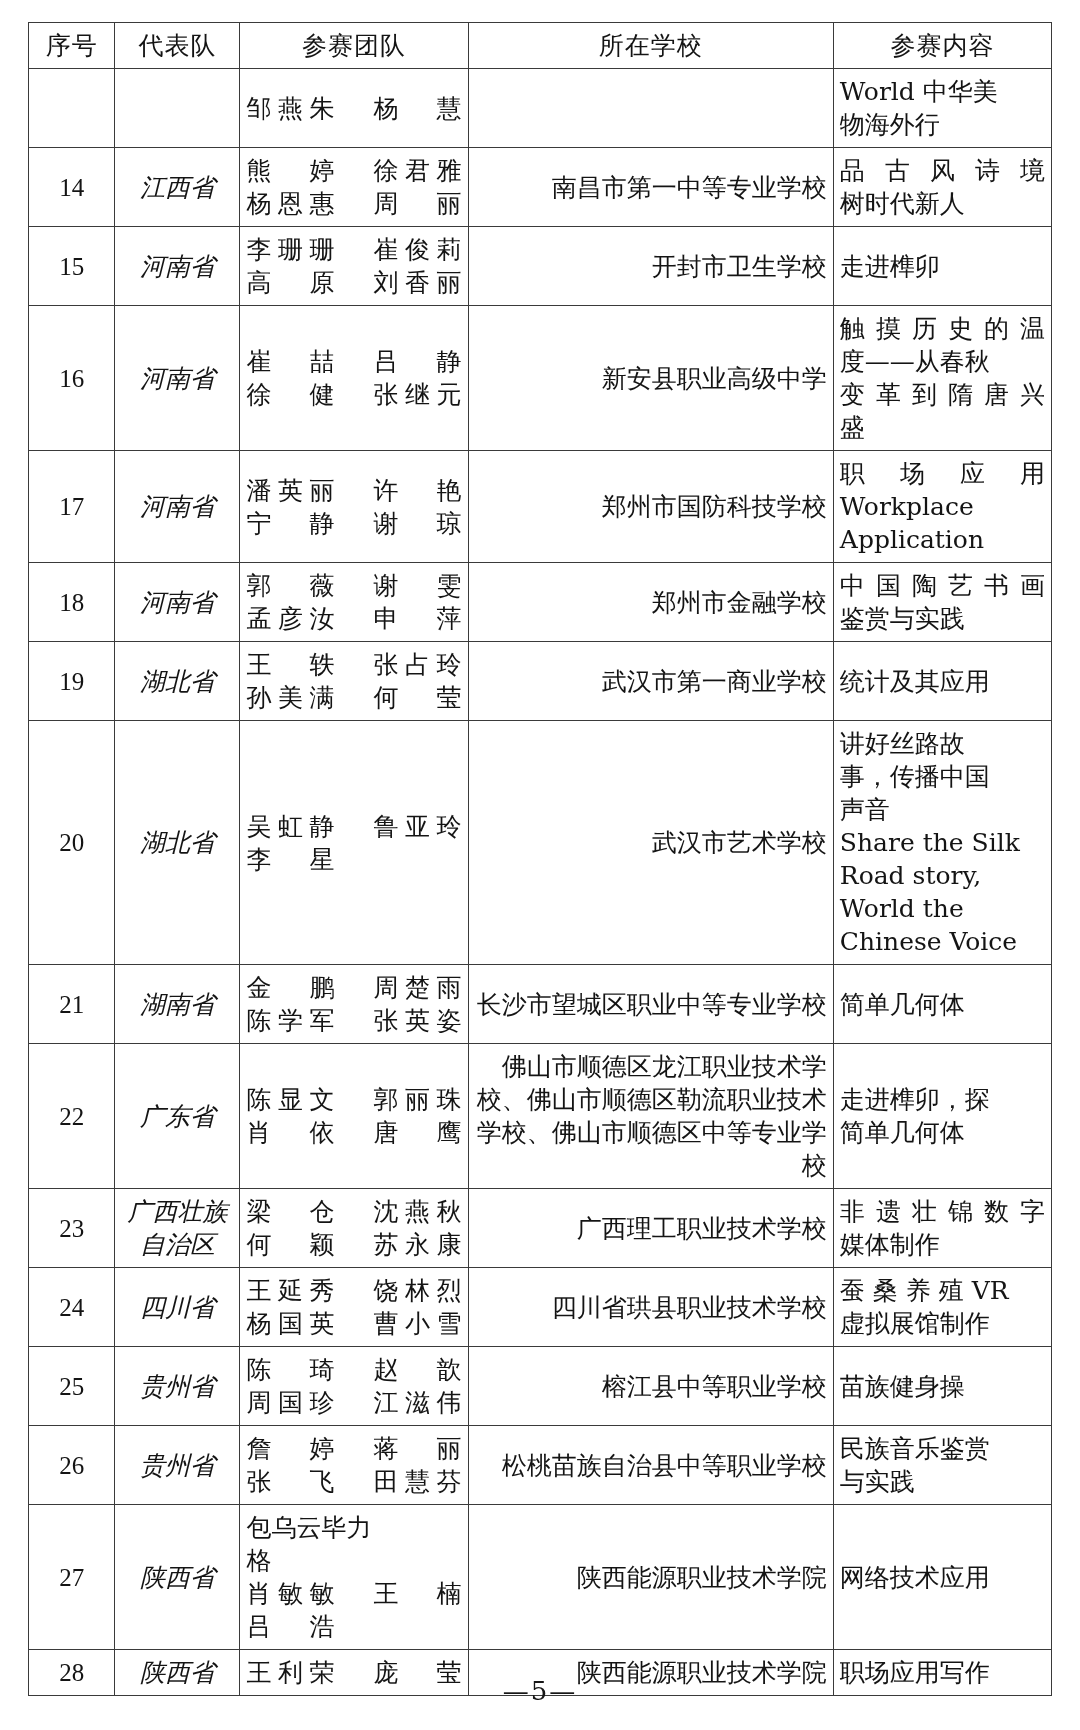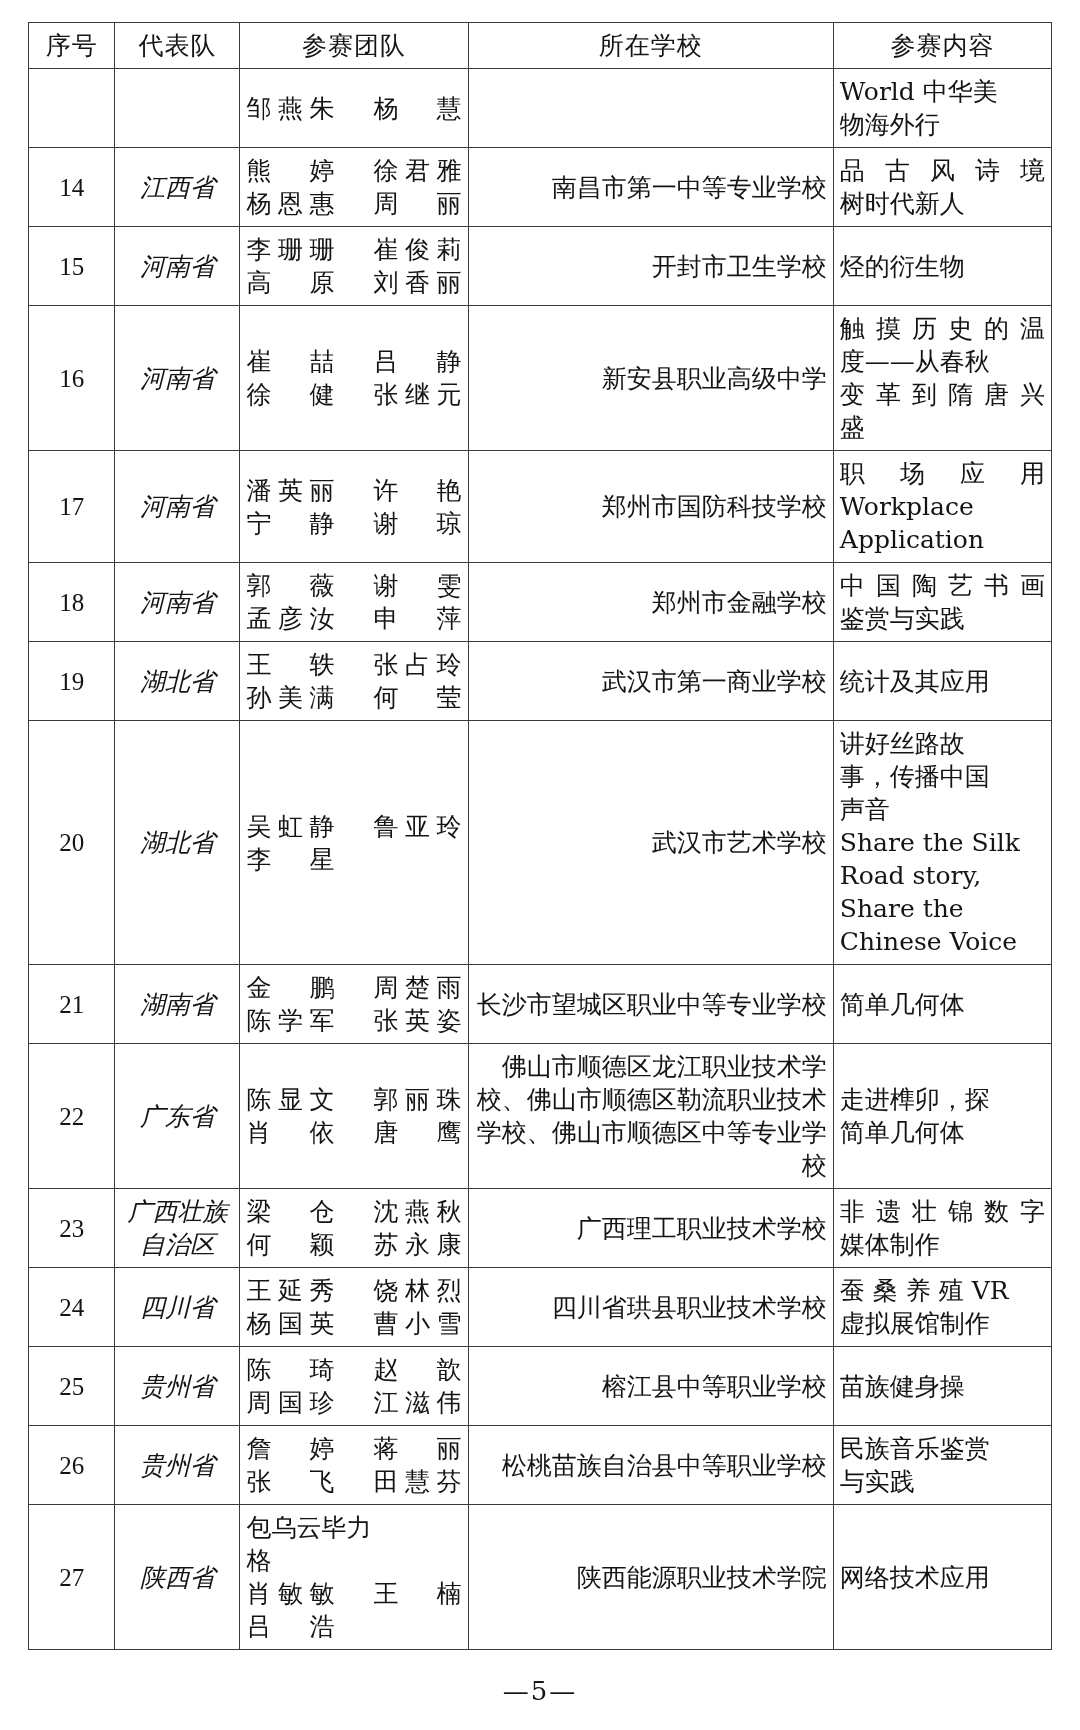--- a/index.html
+++ b/index.html
@@ -149,21 +149,21 @@
           <td class="team">江西省</td>
           <td class="members"><div class="mline"><span class="mname"><span>熊</span><span>婷</span></span><span class="mname"><span>徐</span><span>君</span><span>雅</span></span></div><div class="mline"><span class="mname"><span>杨</span><span>恩</span><span>惠</span></span><span class="mname"><span>周</span><span>丽</span></span></div></td>
           <td class="school">南昌市第一中等专业学校</td>
           <td class="topic"><div class="tline-spread"><span>品</span><span>古</span><span>风</span><span>诗</span><span>境</span></div><div class="tline">树时代新人</div></td>
         </tr>
         <tr>
           <td class="seq">15</td>
           <td class="team">河南省</td>
           <td class="members"><div class="mline"><span class="mname"><span>李</span><span>珊</span><span>珊</span></span><span class="mname"><span>崔</span><span>俊</span><span>莉</span></span></div><div class="mline"><span class="mname"><span>高</span><span>原</span></span><span class="mname"><span>刘</span><span>香</span><span>丽</span></span></div></td>
           <td class="school">开封市卫生学校</td>
-          <td class="topic"><div class="tline">烃的衍生物</div></td>
+          <td class="topic"><div class="tline">走进榫卯</div></td>
         </tr>
         <tr>
           <td class="seq">16</td>
           <td class="team">河南省</td>
           <td class="members"><div class="mline"><span class="mname"><span>崔</span><span>喆</span></span><span class="mname"><span>吕</span><span>静</span></span></div><div class="mline"><span class="mname"><span>徐</span><span>健</span></span><span class="mname"><span>张</span><span>继</span><span>元</span></span></div></td>
           <td class="school">新安县职业高级中学</td>
           <td class="topic"><div class="tline-spread"><span>触</span><span>摸</span><span>历</span><span>史</span><span>的</span><span>温</span></div><div class="tline">度——从春秋</div><div class="tline-spread"><span>变</span><span>革</span><span>到</span><span>隋</span><span>唐</span><span>兴</span></div><div class="tline">盛</div></td>
         </tr>
         <tr>
           <td class="seq">17</td>
@@ -184,21 +184,21 @@
           <td class="team">湖北省</td>
           <td class="members"><div class="mline"><span class="mname"><span>王</span><span>轶</span></span><span class="mname"><span>张</span><span>占</span><span>玲</span></span></div><div class="mline"><span class="mname"><span>孙</span><span>美</span><span>满</span></span><span class="mname"><span>何</span><span>莹</span></span></div></td>
           <td class="school">武汉市第一商业学校</td>
           <td class="topic"><div class="tline">统计及其应用</div></td>
         </tr>
         <tr>
           <td class="seq">20</td>
           <td class="team">湖北省</td>
           <td class="members"><div class="mline"><span class="mname"><span>吴</span><span>虹</span><span>静</span></span><span class="mname"><span>鲁</span><span>亚</span><span>玲</span></span></div><div class="mline"><span class="mname"><span>李</span><span>星</span></span><span class="mname"></span></div></td>
           <td class="school">武汉市艺术学校</td>
-          <td class="topic"><div class="tline">讲好丝路故</div><div class="tline">事，传播中国</div><div class="tline">声音</div><div class="tline en">Share the Silk</div><div class="tline en">Road story,</div><div class="tline en">Share the</div><div class="tline en">Chinese Voice</div></td>
+          <td class="topic"><div class="tline">讲好丝路故</div><div class="tline">事，传播中国</div><div class="tline">声音</div><div class="tline en">Share the Silk</div><div class="tline en">Road story,</div><div class="tline en">World the</div><div class="tline en">Chinese Voice</div></td>
         </tr>
         <tr>
           <td class="seq">21</td>
           <td class="team">湖南省</td>
           <td class="members"><div class="mline"><span class="mname"><span>金</span><span>鹏</span></span><span class="mname"><span>周</span><span>楚</span><span>雨</span></span></div><div class="mline"><span class="mname"><span>陈</span><span>学</span><span>军</span></span><span class="mname"><span>张</span><span>英</span><span>姿</span></span></div></td>
           <td class="school">长沙市望城区职业中等专业学校</td>
           <td class="topic"><div class="tline">简单几何体</div></td>
         </tr>
         <tr>
           <td class="seq">22</td>
@@ -238,18 +238,25 @@
           <td class="school">松桃苗族自治县中等职业学校</td>
           <td class="topic"><div class="tline">民族音乐鉴赏</div><div class="tline">与实践</div></td>
         </tr>
         <tr>
           <td class="seq">27</td>
           <td class="team">陕西省</td>
           <td class="members"><div class="mline"><span class="mname">包乌云毕力格</span><span class="mname"></span></div><div class="mline"><span class="mname"><span>肖</span><span>敏</span><span>敏</span></span><span class="mname"><span>王</span><span>楠</span></span></div><div class="mline"><span class="mname"><span>吕</span><span>浩</span></span><span class="mname"></span></div></td>
           <td class="school">陕西能源职业技术学院</td>
           <td class="topic"><div class="tline">网络技术应用</div></td>
         </tr>
+        <tr>
+          <td class="seq">28</td>
+          <td class="team">陕西省</td>
+          <td class="members"><div class="mline"><span class="mname"><span>王</span><span>利</span><span>荣</span></span><span class="mname"><span>庞</span><span>莹</span></span></div></td>
+          <td class="school">陕西能源职业技术学院</td>
+          <td class="topic"><div class="tline">职场应用写作</div></td>
+        </tr>
       </tbody>
   </table>
 
   <div class="footer">—5—</div>
 
 </div>
 
 </body></html>

